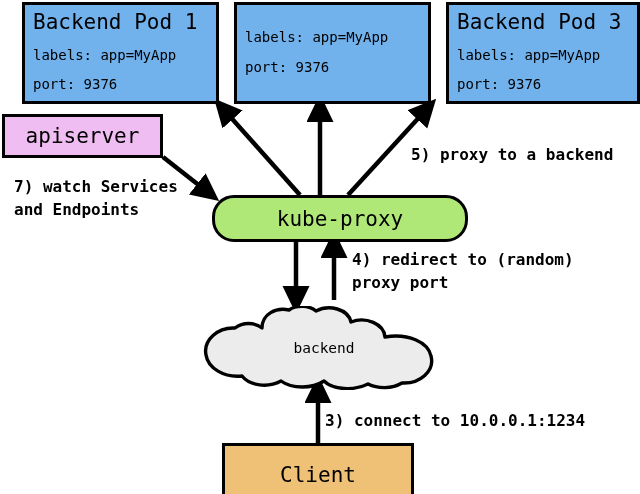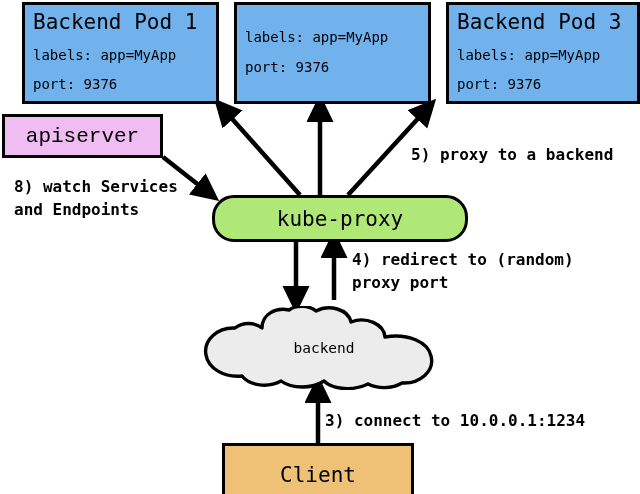--- a/index.html
+++ b/index.html
@@ -15,21 +15,21 @@
   .pod{background:#71b1ec;padding:4px 8px 5px 8px;}
   .pod .title{font-size:21px;color:#000;line-height:1.12;white-space:nowrap;}
   .pod .attr{font-size:14px;color:#000;line-height:1.34;white-space:nowrap;}
   #pod1{left:22px;  top:2px; width:197px; height:102px;}
   #pod2{left:234px; top:2px; width:197px; height:102px;}
   #pod3{left:446px; top:2px; width:194px; height:102px;}
 
   
   #apiserver{left:2px;top:114px;width:161px;height:44px;background:#efbdf2;
              align-items:center;}
-  #apiserver .lbl{font-size:21px;color:#000;font-family:Liberation Mono, monospace;}
+  #apiserver .lbl{font-size:21px;color:#000;}
 
   
   #kubeproxy{left:212px;top:195px;width:256px;height:47px;background:#b0e878;
              align-items:center;border-radius:22px;}
   #kubeproxy .lbl{font-size:21px;color:#000;}
 
   
   #client{left:222px;top:443px;width:192px;height:64px;background:#eec176;
           align-items:center;}
   #client .lbl{font-size:21px;color:#000;}
@@ -121,20 +121,20 @@
                C15,34 30,21 47,22
                C55,16 66,16 74,22 Z" fill="#ececec" stroke="#000" stroke-width="3.4" stroke-linejoin="round"></path>
     </svg>
     <div class="cloudlbl">backend</div>
   </div>
 
   <div class="node" id="client">
     <div class="lbl">Client</div>
   </div>
 
-  <div class="cap" id="cap1">8) watch Services
+  <div class="cap" id="cap1">7) watch Services
 and Endpoints</div>
   <div class="cap" id="cap3">3) connect to 10.0.0.1:1234</div>
   <div class="cap" id="cap4">4) redirect to (random)
 proxy port</div>
   <div class="cap" id="cap5">5) proxy to a backend</div>
 
 </div>
 
 </body></html>

